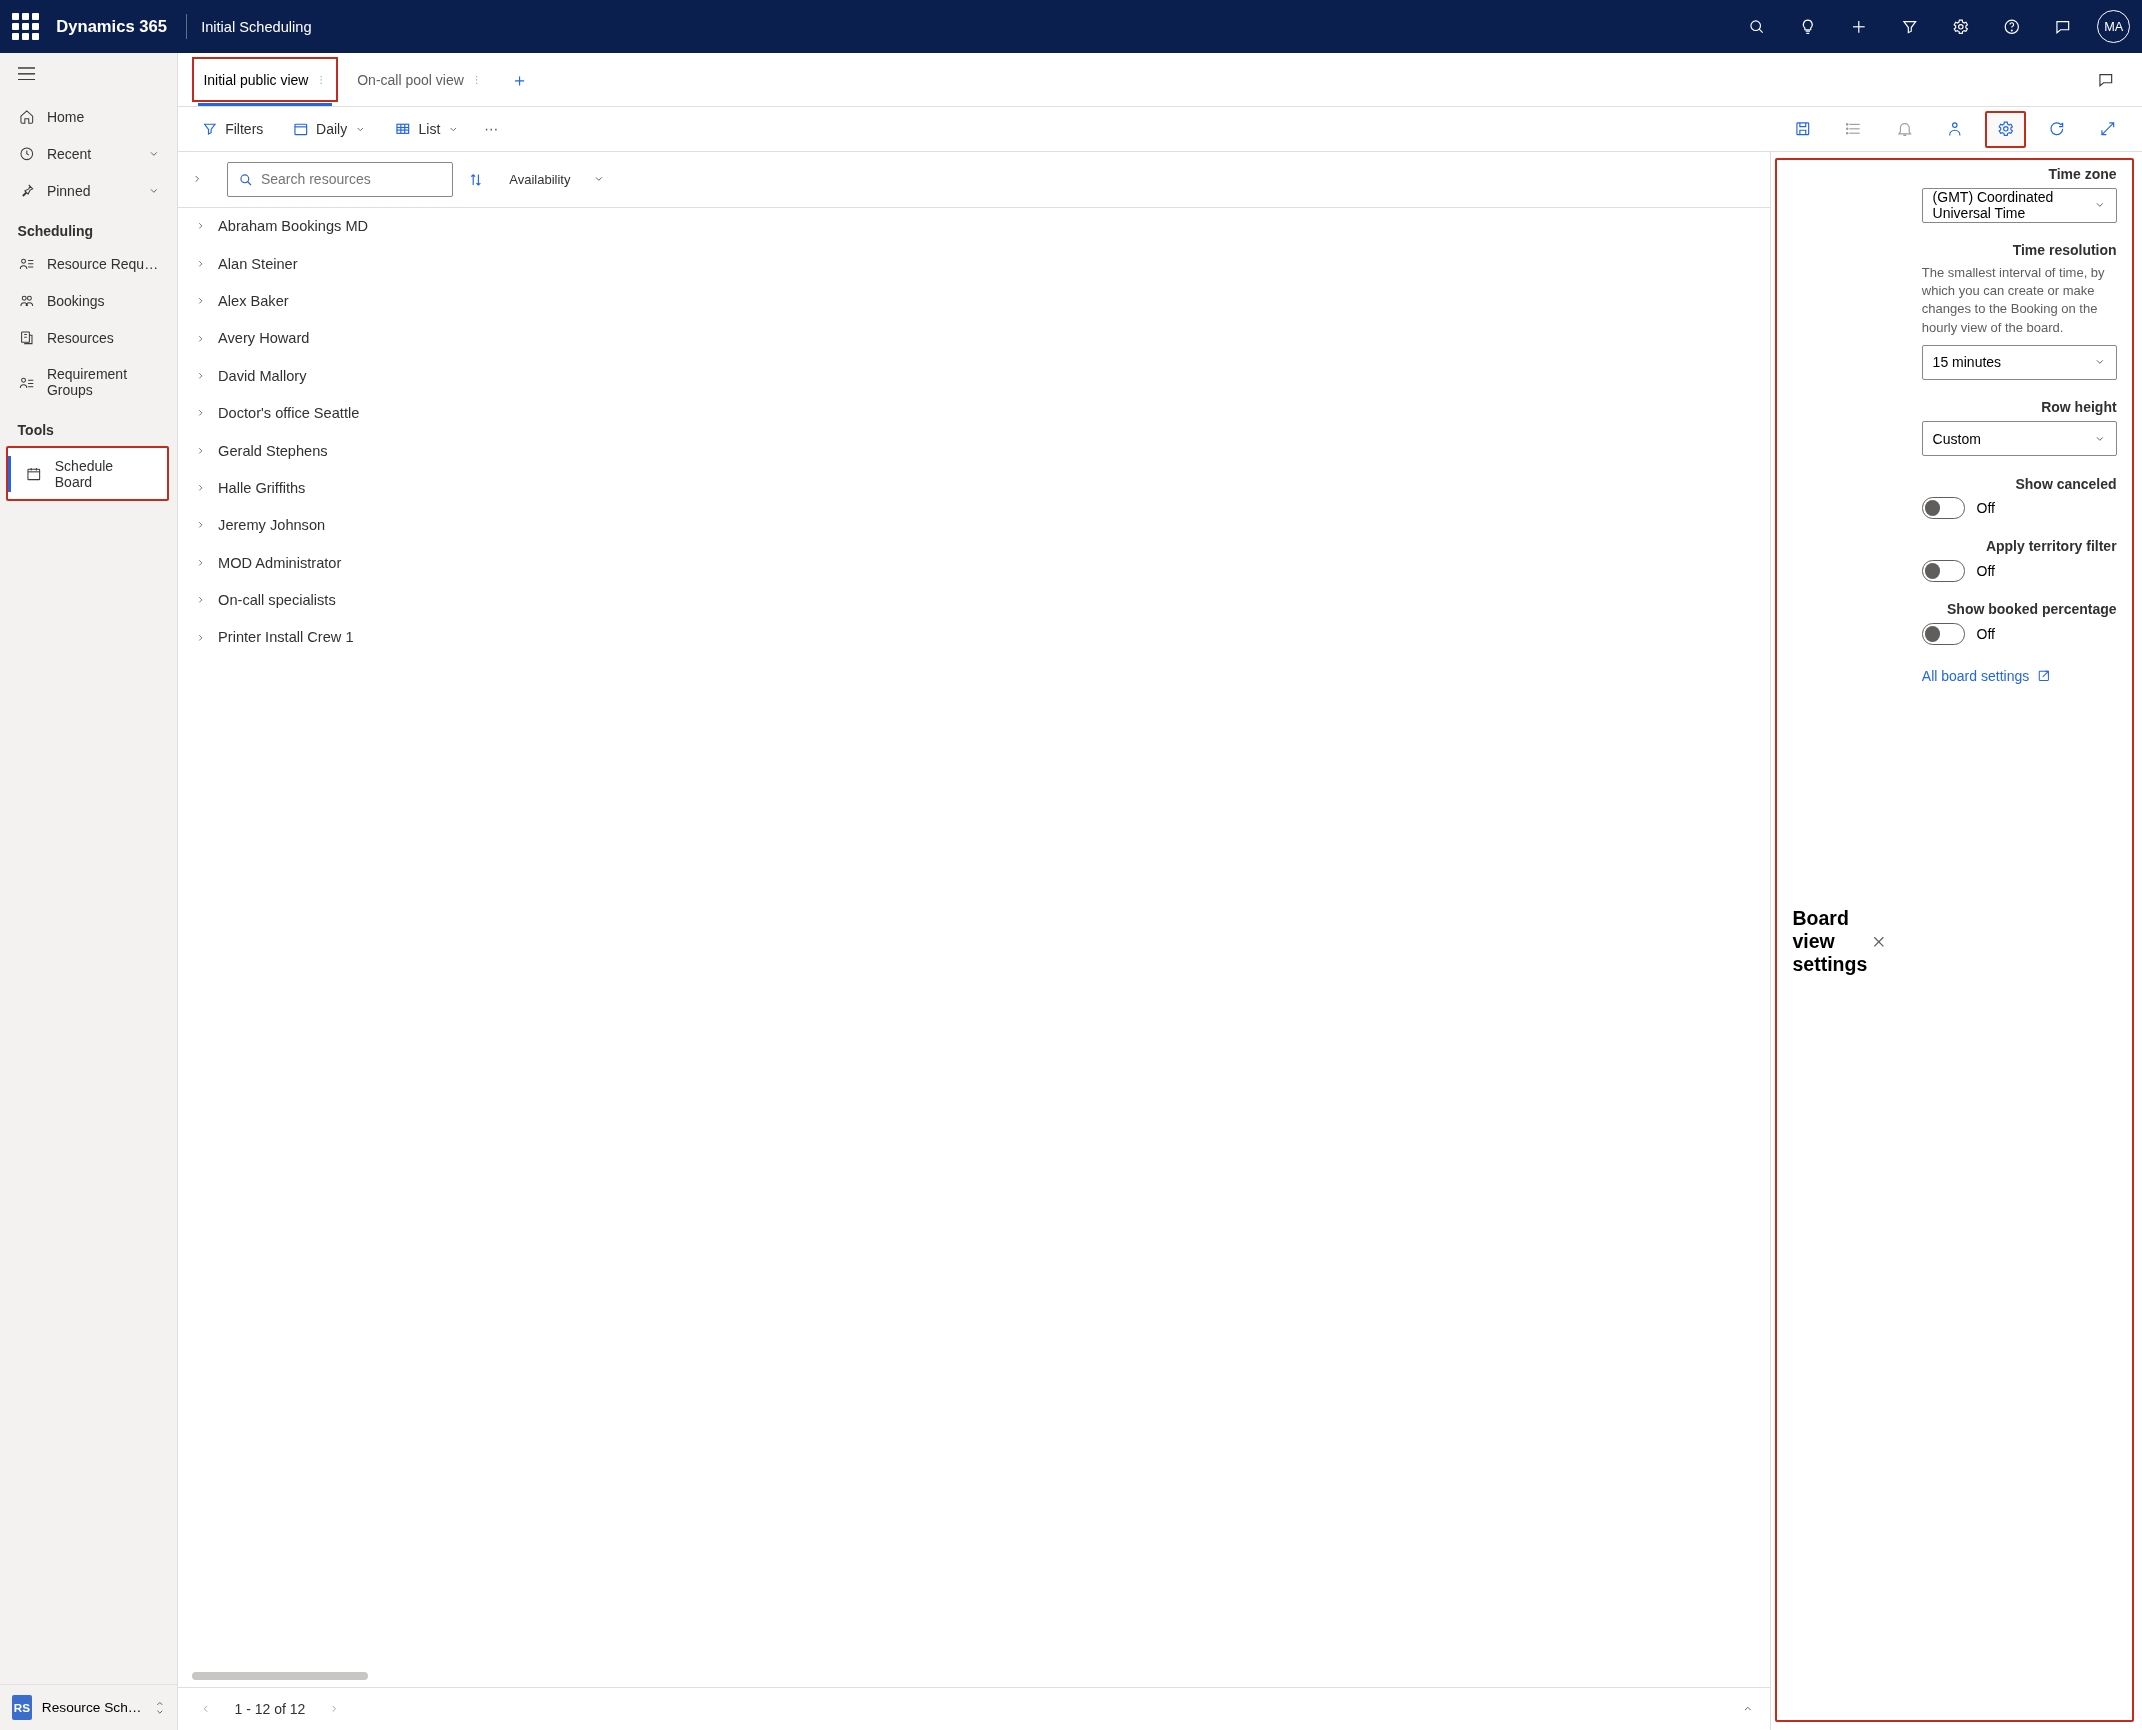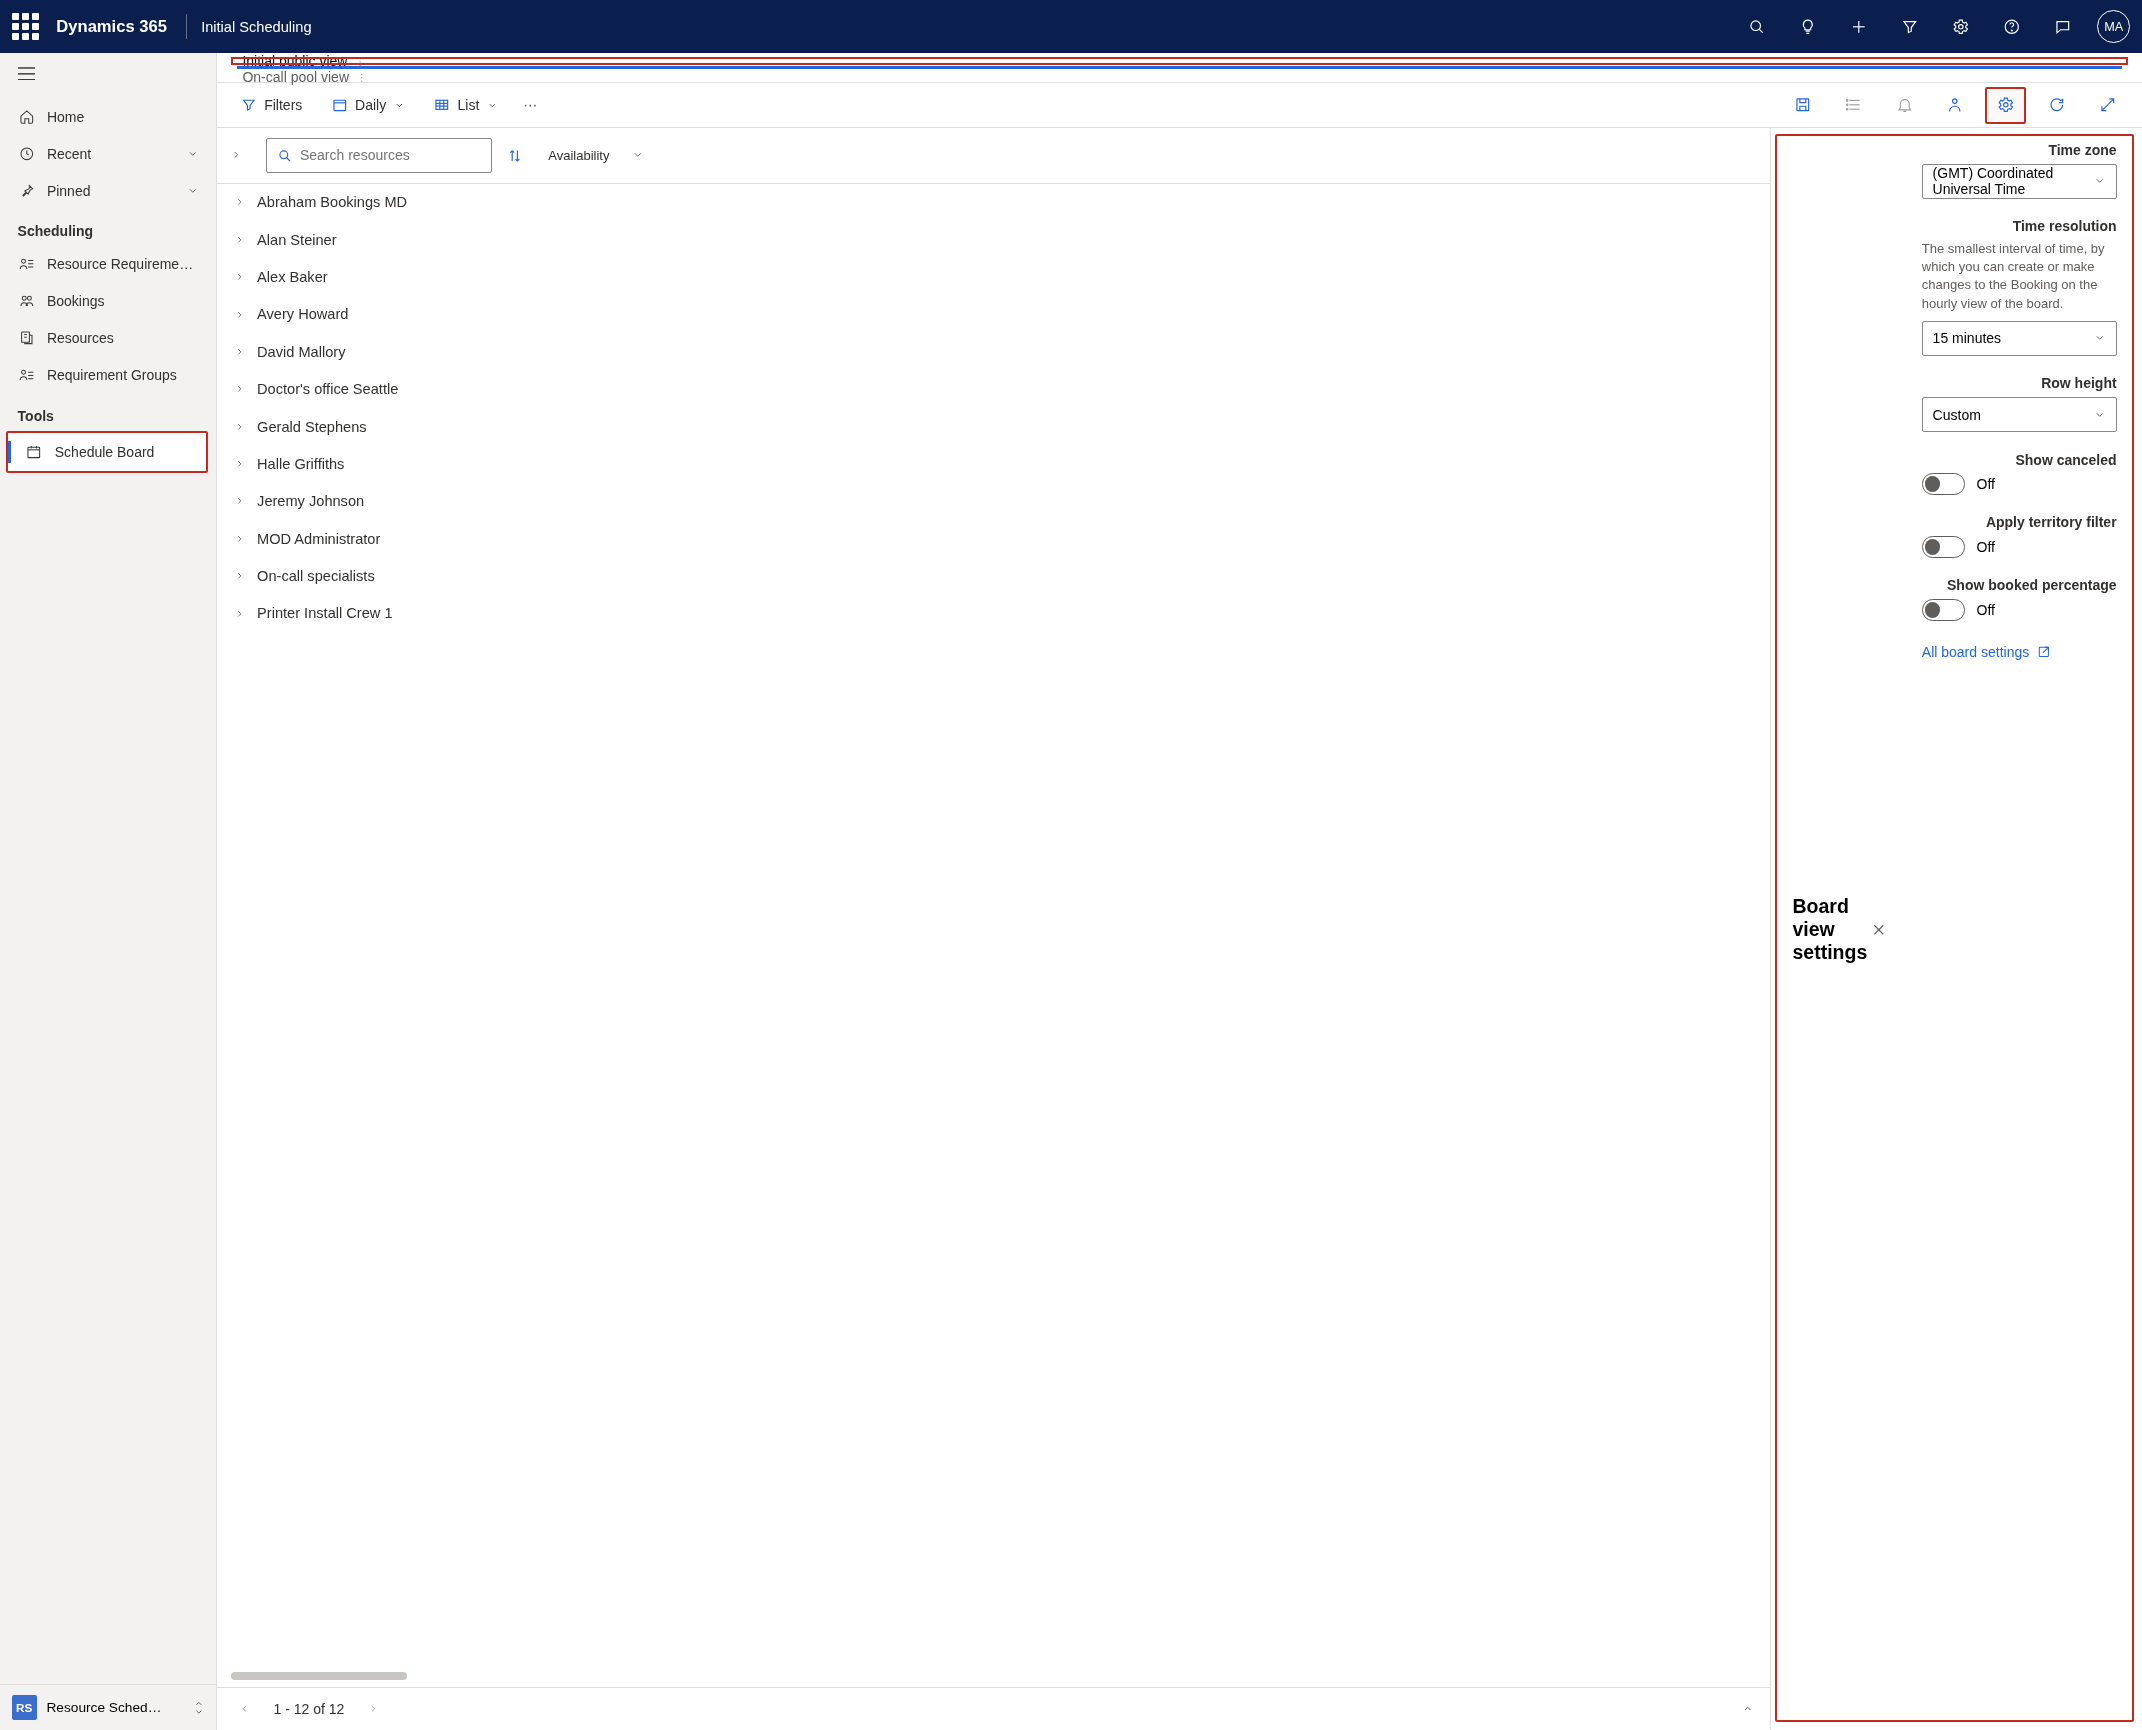--- a/index.html
+++ b/index.html
@@ -24,37 +24,37 @@
   .brand { font-weight:600; font-size:16.6px; margin-right:15.6px; }
   .vbar { width:1px; height:25px; background:rgba(255,255,255,.35); margin:0 13.7px 0 3.9px; }
   .app-title { font-size:14.6px; }
   .topbar .spacer { flex:1; }
   .top-actions { display:flex; gap:2px; align-items:center; }
   .top-icon { width:49px; height:53px; display:flex; align-items:center; justify-content:center; cursor:pointer; color:#fff; }
   .avatar { width:33px; height:33px; border:1.5px solid #fff; border-radius:50%; display:flex; align-items:center; justify-content:center; font-size:12.7px; margin-left:7.8px; cursor:pointer; }
 
   
   .body { display:flex; height:calc(100% - 53px); }
-  .sidebar { width:217px; background:var(--bg-gray); display:flex; flex-direction:column; border-right:1px solid var(--border); }
+  .sidebar { width:178px; background:var(--bg-gray); display:flex; flex-direction:column; border-right:1px solid var(--border); }
   .hamburger { padding:13.7px 17.6px; cursor:pointer; }
   .nav { flex:1; overflow-y:auto; padding-top:3.9px; }
   .nav-item { display:flex; align-items:center; padding:9.8px 17.6px; font-size:14px; color:var(--text); cursor:pointer; gap:11.7px; position:relative; }
   .nav-item.active { background:#fff; }
   .nav-item.active::before { content:""; position:absolute; left:0; top:7.8px; bottom:7.8px; width:2.9px; background:var(--blue); }
   .nav-item .chev { margin-left:auto; color:var(--muted); }
   .nav-section { padding:13.7px 17.6px 5.9px; font-size:14px; font-weight:600; color:var(--text); }
   .nav-icon { width:17.6px; height:17.6px; display:flex; align-items:center; justify-content:center; color:#3b3a39; flex-shrink:0; }
   .app-footer { border-top:1px solid var(--border); padding:9.8px 11.7px; display:flex; align-items:center; gap:9.8px; font-size:13.7px; cursor:pointer; }
   .app-badge { width:25px; height:25px; background:#3b6ecc; color:#fff; display:flex; align-items:center; justify-content:center; font-size:11.7px; font-weight:600; border-radius:2px; }
   .updown { margin-left:auto; color:var(--muted); }
 
   
   .main { flex:1; display:flex; flex-direction:column; background:#fff; min-width:0; }
 
-  .tabstrip { height:30px; border-bottom:1px solid var(--border); display:flex; align-items:stretch; padding:0 9.8px; background:#fff;flex-direction:column; }
+  .tabstrip { height:54px; border-bottom:1px solid var(--border); display:flex; align-items:stretch; padding:0 9.8px; background:#fff; }
   .tab { display:flex; align-items:center; padding:0 15.6px; font-size:14px; color:#605e5c; cursor:pointer; gap:7.8px; position:relative; }
   .tab.active { color:#000; }
   .tab.active::after { content:""; position:absolute; left:9.8px; right:9.8px; bottom:0; height:2.9px; background:var(--blue); }
   .tab .tabmenu { color:#a19f9d; font-size:9.8px; }
   .tab-box-highlight { position:absolute; left:3.9px; right:3.9px; top:3.9px; bottom:3.9px; border:2px solid var(--highlight-red); pointer-events:none; }
   .tab-add { display:flex; align-items:center; padding:0 13.7px; color:var(--blue); cursor:pointer; font-size:17.6px; }
   .tabstrip .right { margin-left:auto; display:flex; align-items:center; padding-right:7.8px; }
   .chat-icon-btn { width:37px; height:37px; display:flex; align-items:center; justify-content:center; cursor:pointer; color:#3b3a39; }
 
   .toolbar { height:45px; border-bottom:1px solid var(--border); display:flex; align-items:center; padding:0 14px; gap:9.8px; background:#fff; }

